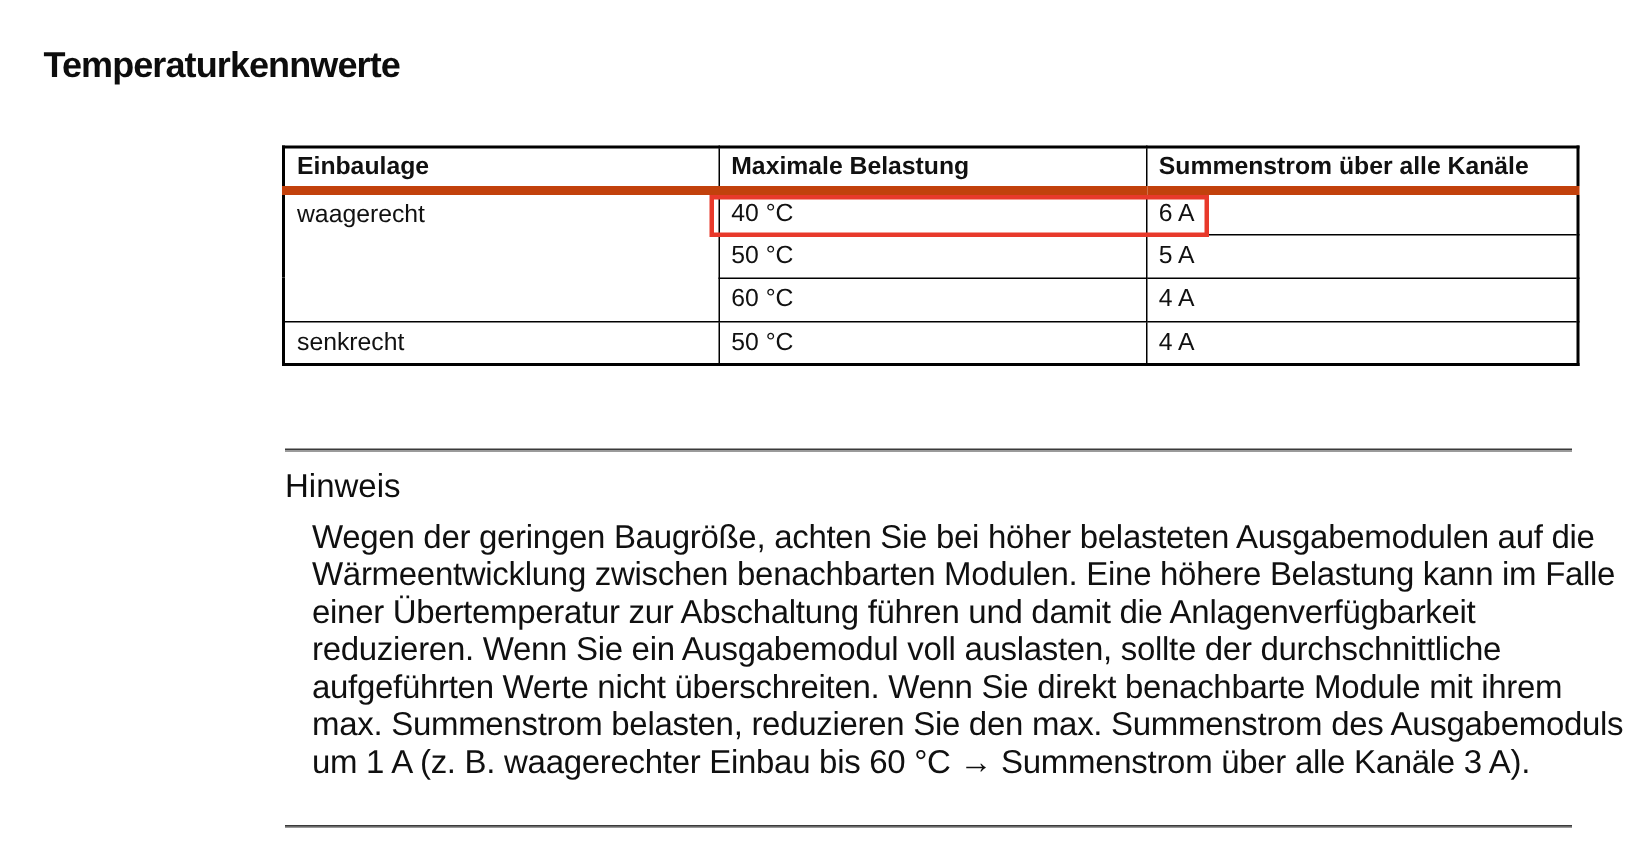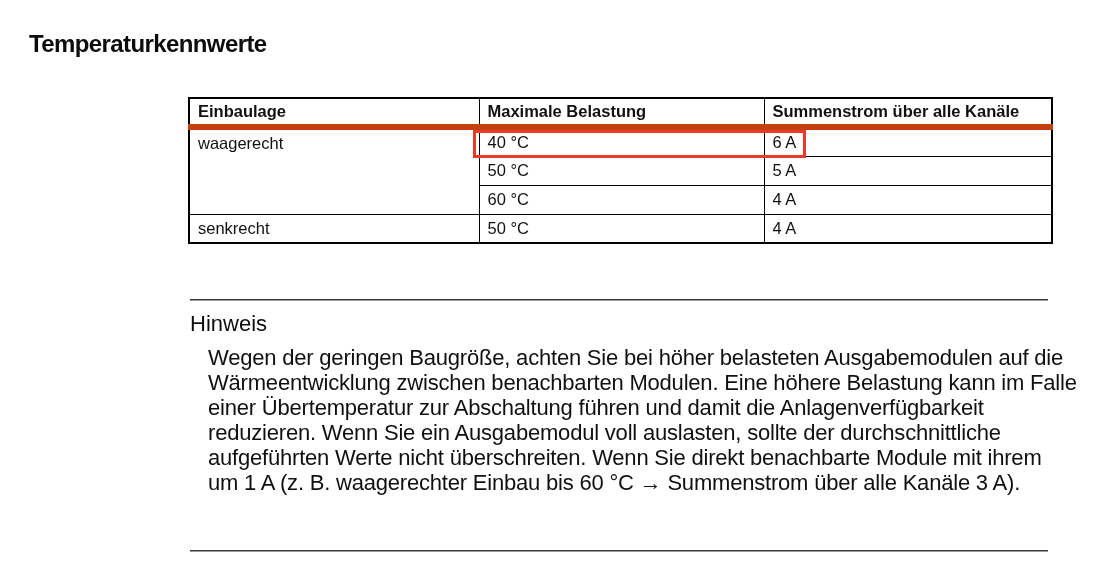--- a/index.html
+++ b/index.html
@@ -137,16 +137,17 @@
 <div class="rule rule-top"></div>
 
 <div class="note-heading">Hinweis</div>
 
 <div class="note-body">
     <div>Wegen der geringen Baugröße, achten Sie bei höher belasteten Ausgabemodulen auf die</div>
     <div>Wärmeentwicklung zwischen benachbarten Modulen. Eine höhere Belastung kann im Falle</div>
     <div>einer Übertemperatur zur Abschaltung führen und damit die Anlagenverfügbarkeit</div>
     <div>reduzieren. Wenn Sie ein Ausgabemodul voll auslasten, sollte der durchschnittliche</div>
     <div>aufgeführten Werte nicht überschreiten. Wenn Sie direkt benachbarte Module mit ihrem</div>
+    <div>max. Summenstrom belasten, reduzieren Sie den max. Summenstrom des Ausgabemoduls</div>
     <div>um 1 A (z. B. waagerechter Einbau bis 60 °C → Summenstrom über alle Kanäle 3 A).</div>
   </div>
 
 <div class="rule rule-bottom"></div>
 
 </body></html>

